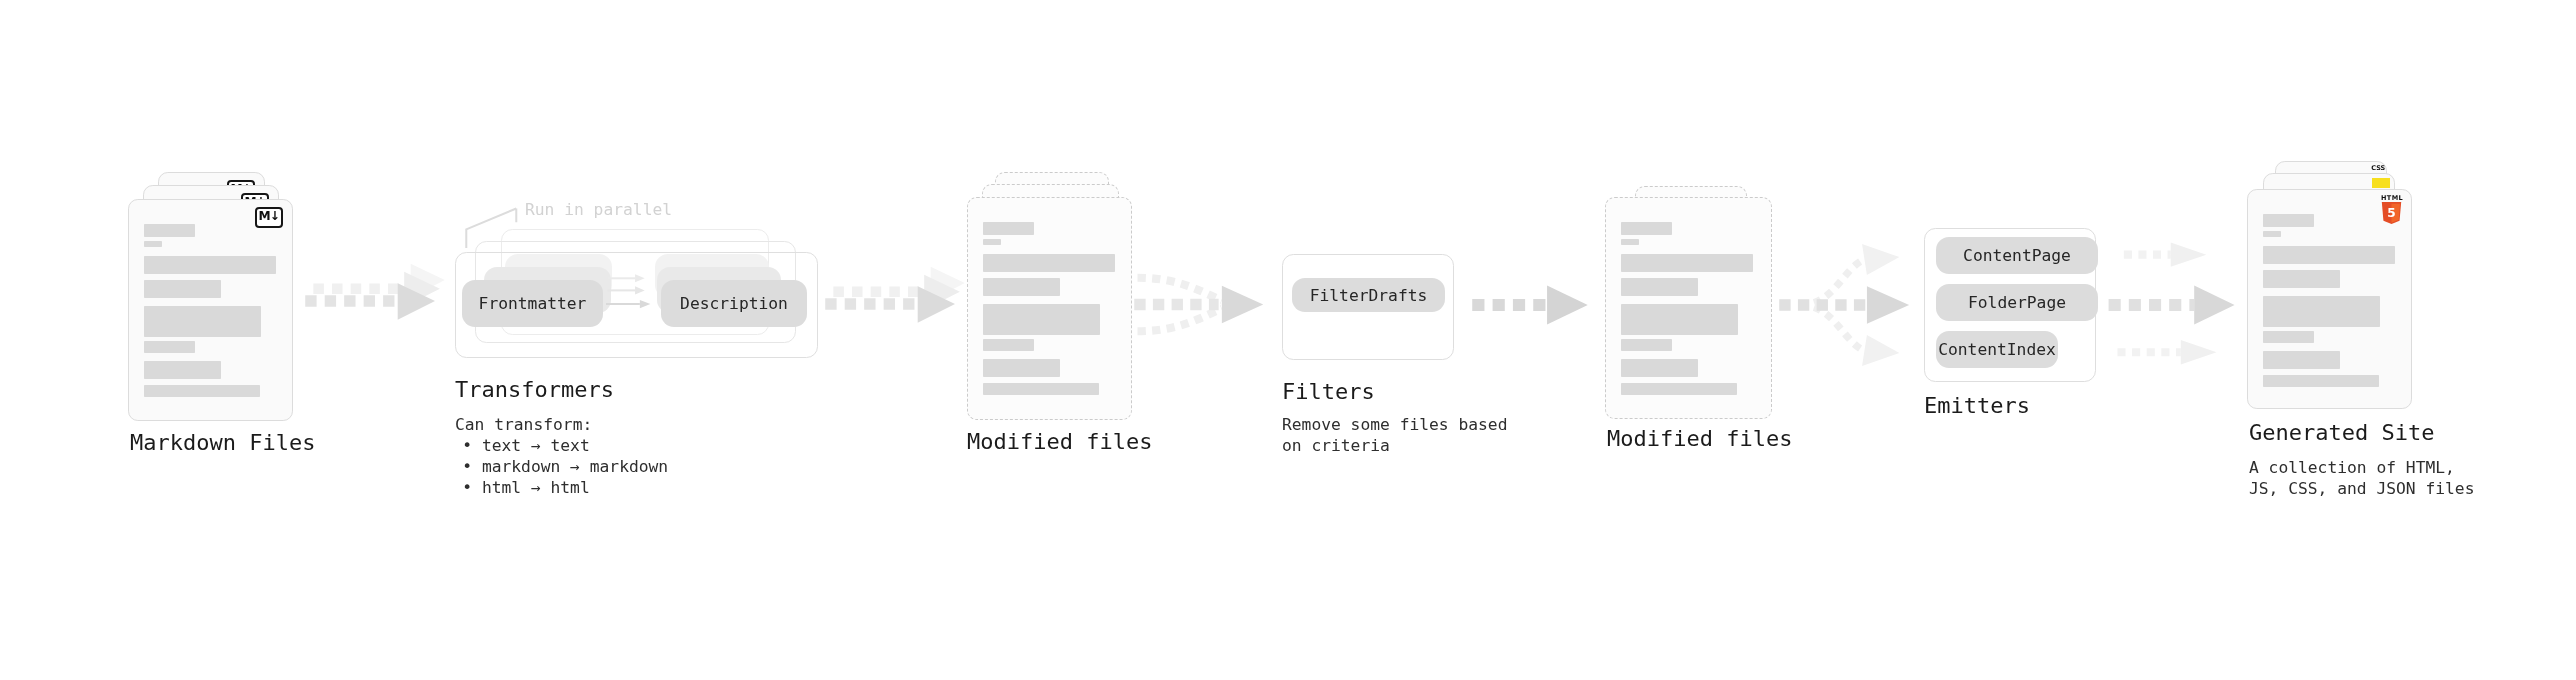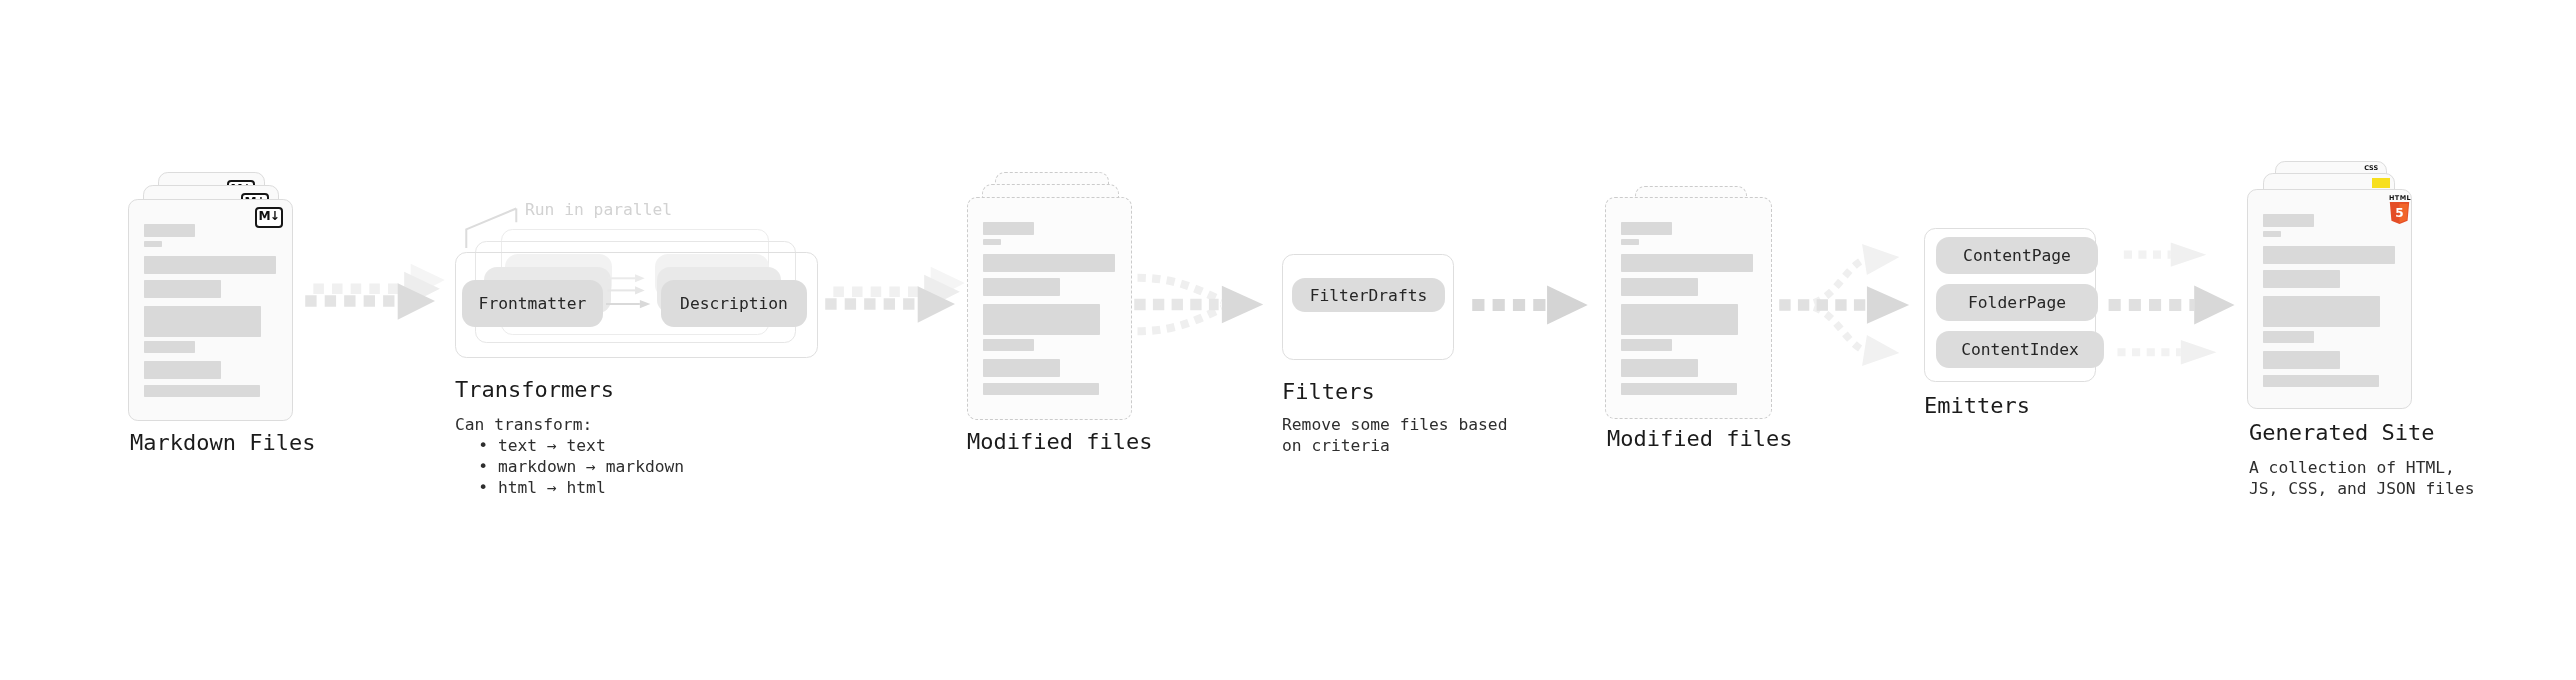--- a/index.html
+++ b/index.html
@@ -18,42 +18,42 @@
   .ln5{top:106px;width:117px;height:31px}
   .ln6{top:141px;width:51px;height:12.2px}
   .ln7{top:161px;width:77px;height:18px}
   .ln8{top:185px;width:116px;height:12.2px}
 
   .md-badge{position:absolute;top:6.5px;right:9px;width:28.4px;height:21px;box-sizing:border-box;
             border:2.4px solid #161616;border-radius:4.1px;background:#ffffff;color:#111111;
             font-family:"DejaVu Sans","Liberation Sans",sans-serif;font-weight:bold;
             font-size:12.2px;line-height:15.4px;text-align:center;letter-spacing:-0.8px;}
 
-  .css-badge{position:absolute;top:3.3px;right:0.8px;width:21px;text-align:left;}
+  .css-badge{position:absolute;top:3.3px;right:0.8px;width:21px;text-align:right;}
   .css-badge .txt{display:block;font-family:"DejaVu Sans","Liberation Sans",sans-serif;
                   font-weight:bold;font-size:6.5px;line-height:7.3px;color:#111;}
   .css-badge .bar{display:block;height:3.3px;margin-top:0.8px;border-radius:0.8px;}
   .js-badge{position:absolute;top:4.1px;right:4.1px;width:18px;height:9.8px;}
-  .html5-badge{position:absolute;top:4.9px;right:1px;width:21px;}
+  .html5-badge{position:absolute;top:4.9px;right:9px;width:21px;}
   .html5-badge .txt{display:block;font-family:"DejaVu Sans","Liberation Sans",sans-serif;
                     font-weight:bold;font-size:6.5px;line-height:7.3px;color:#111;letter-spacing:0.4px;}
 
   
   .panel{position:absolute;background:#ffffff;border:1.6px solid #dedede;border-radius:11.4px;box-sizing:border-box;}
   .t-box{position:absolute;background:transparent;border:1.6px solid #e0e0e0;border-radius:11.4px;box-sizing:border-box;}
 
   .pill{position:absolute;display:flex;align-items:center;justify-content:center;box-sizing:border-box;
         background:#dcdcdc;border-radius:13px;font-size:16.3px;color:#262626;white-space:nowrap;}
   .pill.ghost1{background:#e9e9e9;}
   .pill.ghost2{background:#f2f2f2;}
 
   
   .h-title{position:absolute;font-size:22px;line-height:23px;color:#1b1b1b;white-space:nowrap;}
   .note{position:absolute;font-size:16.3px;line-height:21px;color:#2e2e2e;white-space:nowrap;}
-  .note .indent{padding-left:7.3px;margin-left:16px;}
+  .note .indent{padding-left:7.3px;}
   .parallel-note{position:absolute;font-size:16.3px;line-height:18px;color:#d2d2d2;white-space:nowrap;}
 
   .abs{position:absolute;}
   svg{display:block;overflow:visible;}
 </style>
 </head>
 <body>
 
 <div class="stage">
 
@@ -178,21 +178,21 @@
     <path d="M30,85 C70,85 80,125 106,140" fill="none" stroke="#efefef" stroke-width="9" stroke-dasharray="9 8"></path>
     <polygon points="106,10 152,26 112,48" fill="#f1f1f1"></polygon>
     <polygon points="106,160 152,144 112,122" fill="#f1f1f1"></polygon>
     <line x1="4" y1="85" x2="112" y2="85" stroke="#e0e0e0" stroke-width="14" stroke-dasharray="14 9"></line>
     <polygon points="112,62 164,85 112,108" fill="#d8d8d8"></polygon>
   </svg>
 
   <div class="panel" style="left:1924px;top:228px;width:172px;height:154px"></div>
   <div class="pill" style="left:1936px;top:237px;width:162px;height:37px">ContentPage</div>
   <div class="pill" style="left:1936px;top:284px;width:162px;height:37px">FolderPage</div>
-  <div class="pill" style="left:1936px;top:331px;width:168px;height:37px">ContentIndex</div>
+  <div class="pill" style="left:1936px;top:331px;width:122px;height:37px">ContentIndex</div>
   <div class="h-title" style="left:1924px;top:394px">Emitters</div>
 
   <svg class="abs" style="left:2119px;top:240px" width="93" height="32.5" viewBox="0 0 115 40">
     <line x1="6" y1="18" x2="64" y2="18" stroke="#f2f2f2" stroke-width="10" stroke-dasharray="10 8"></line>
     <polygon points="64,3 108,18 64,33" fill="#f0f0f0"></polygon>
   </svg>
   <svg class="abs" style="left:2105px;top:284px" width="134" height="42" viewBox="0 0 165 52">
     <line x1="4" y1="26" x2="110" y2="26" stroke="#e0e0e0" stroke-width="15" stroke-dasharray="15 10"></line>
     <polygon points="110,2 160,26 110,50" fill="#d8d8d8"></polygon>
   </svg>

